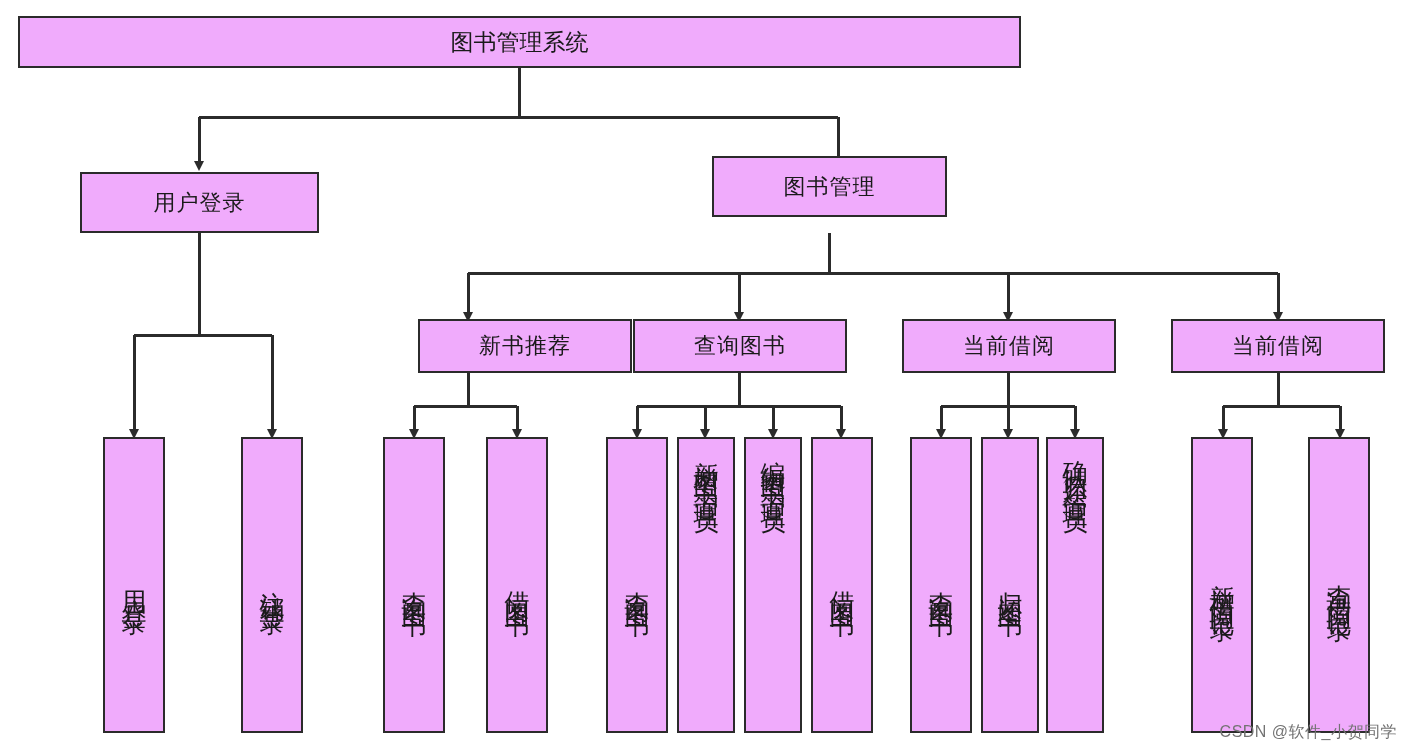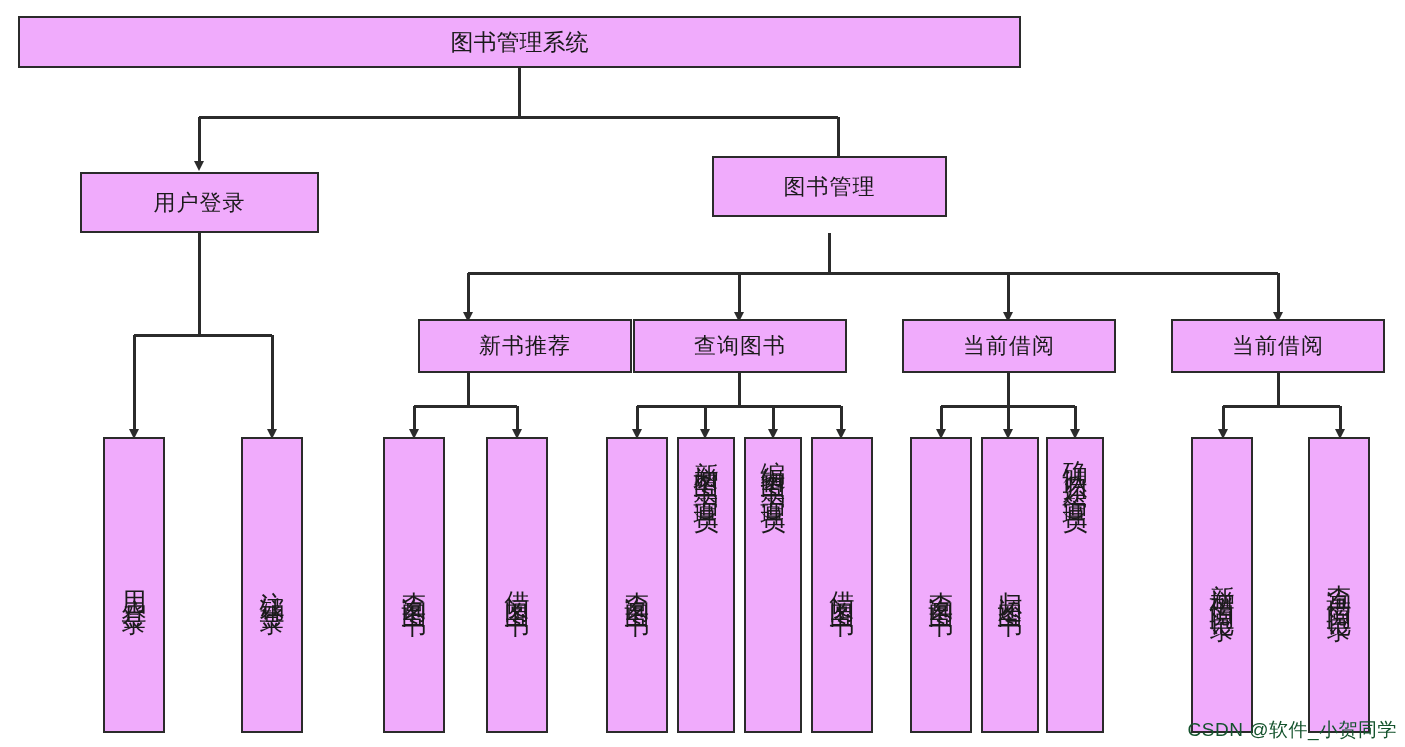--- a/index.html
+++ b/index.html
@@ -29,22 +29,22 @@
     line-height:1;
     padding-top:2px;
     padding-bottom:2px;
     align-items:center;
     justify-content:center;
   }
   .box.vert.tall-text{justify-content:flex-start;}
   .watermark{
     position:absolute;
     right:8px;bottom:4px;
-    font-size:19px;
-    color:#14532d;
+    font-size:16px;
+    color:#737373;
     white-space:nowrap;
     letter-spacing:0.5px;
   }
 </style>
 </head>
 <body>
 
 <div id="stage">
 
   <svg width="1405" height="747">

